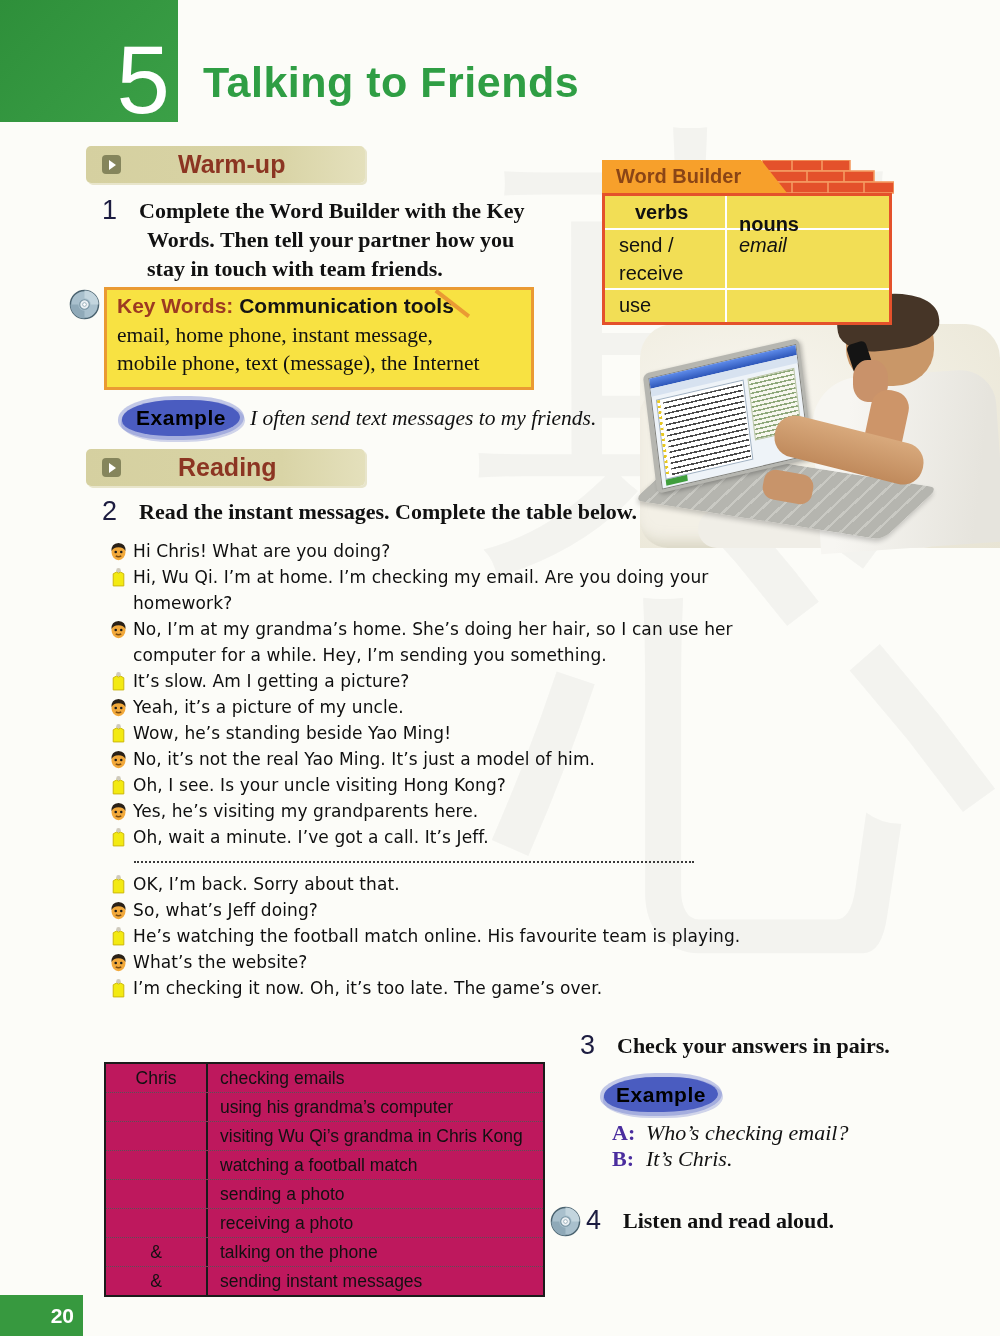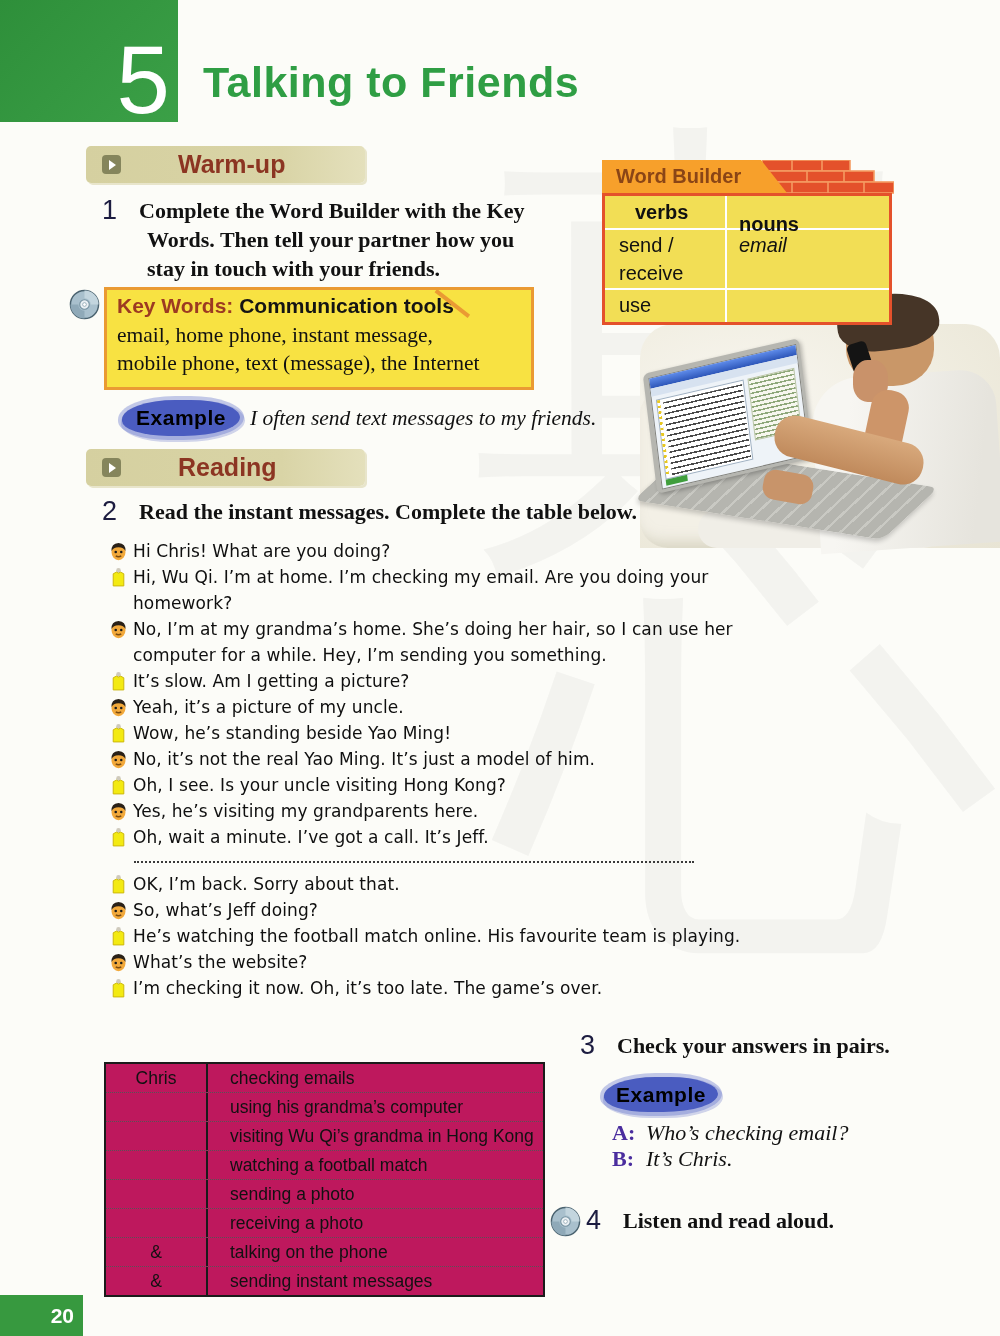--- a/index.html
+++ b/index.html
@@ -102,21 +102,21 @@
   .av{width:17px;height:20px;flex:0 0 17px;margin:3px 6px 0 0;}
   .mtext{font-size:17px;line-height:26px;color:#0f0f0f;letter-spacing:0.1px;}
   .divider{height:8px;border-bottom:2px dotted #3a3a3a;width:560px;margin:3px 0 8px 24px;}
 
   
   .atable{left:104px;top:1062px;width:437px;border:2.5px solid #1b1b1b;z-index:2;background:#be185d;}
   .arow{display:flex;height:28px;border-top:1.5px dotted #555;}
   .arow:first-child{border-top:none;}
   .acell-who{width:100px;flex:0 0 100px;border-right:2px solid #1b1b1b;text-align:center;
         font-size:17.5px;color:#111;line-height:28px;}
-  .acell-act{flex:1;padding-left:22px;font-size:17.5px;color:#111;line-height:28px;}
+  .acell-act{flex:1;padding-left:12px;font-size:17.5px;color:#111;line-height:28px;}
 
   
   .ab-row{display:flex;z-index:2;}
   .ab-label{font-family:"Liberation Serif",serif;font-weight:bold;font-size:22px;color:#4a2d9e;width:34px;}
   .ab-text{font-family:"Liberation Serif",serif;font-style:italic;font-size:22px;color:#111;}
 
   
   .cd{width:31px;height:31px;}
 
   
@@ -175,21 +175,21 @@
 <div class="abs band" style="left:86px;top:146px;">
   <span class="play"></span>
   <span class="blabel">Warm-up</span>
 </div>
 
 <div class="abs ex" style="left:102px;top:196px;">
   <div class="num">1</div>
   <div class="etext">
     <div>Complete the Word Builder with the Key</div>
     <div style="padding-left:8px;">Words. Then tell your partner how you</div>
-    <div style="padding-left:8px;">stay in touch with your friends.</div>
+    <div style="padding-left:8px;">stay in touch with team friends.</div>
   </div>
 </div>
 
 <div class="abs wb">
   <div class="wb-header">
     <svg class="wb-bricks" width="132" height="34">
         <use href="#bricks-sym"></use>
       </svg>
     <div class="wb-tab">
       <div class="wb-title">Word Builder</div>
@@ -394,21 +394,21 @@
   <div class="arow">
     <div class="acell-who">Chris</div>
     <div class="acell-act">checking emails</div>
   </div>
   <div class="arow">
     <div class="acell-who"></div>
     <div class="acell-act">using his grandma’s computer</div>
   </div>
   <div class="arow">
     <div class="acell-who"></div>
-    <div class="acell-act">visiting Wu Qi’s grandma in Hong Kong</div>
+    <div class="acell-act">visiting Wu Qi’s grandma in Chris Kong</div>
   </div>
   <div class="arow">
     <div class="acell-who"></div>
     <div class="acell-act">watching a football match</div>
   </div>
   <div class="arow">
     <div class="acell-who"></div>
     <div class="acell-act">sending a photo</div>
   </div>
   <div class="arow">

